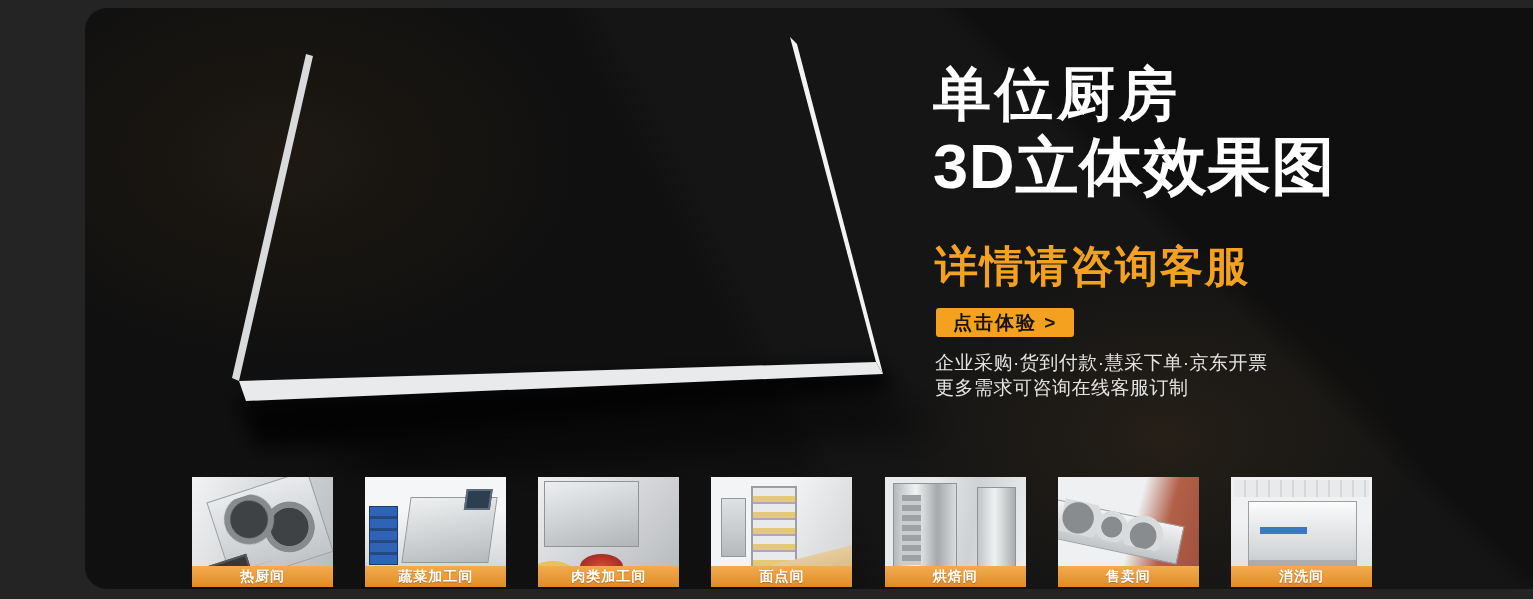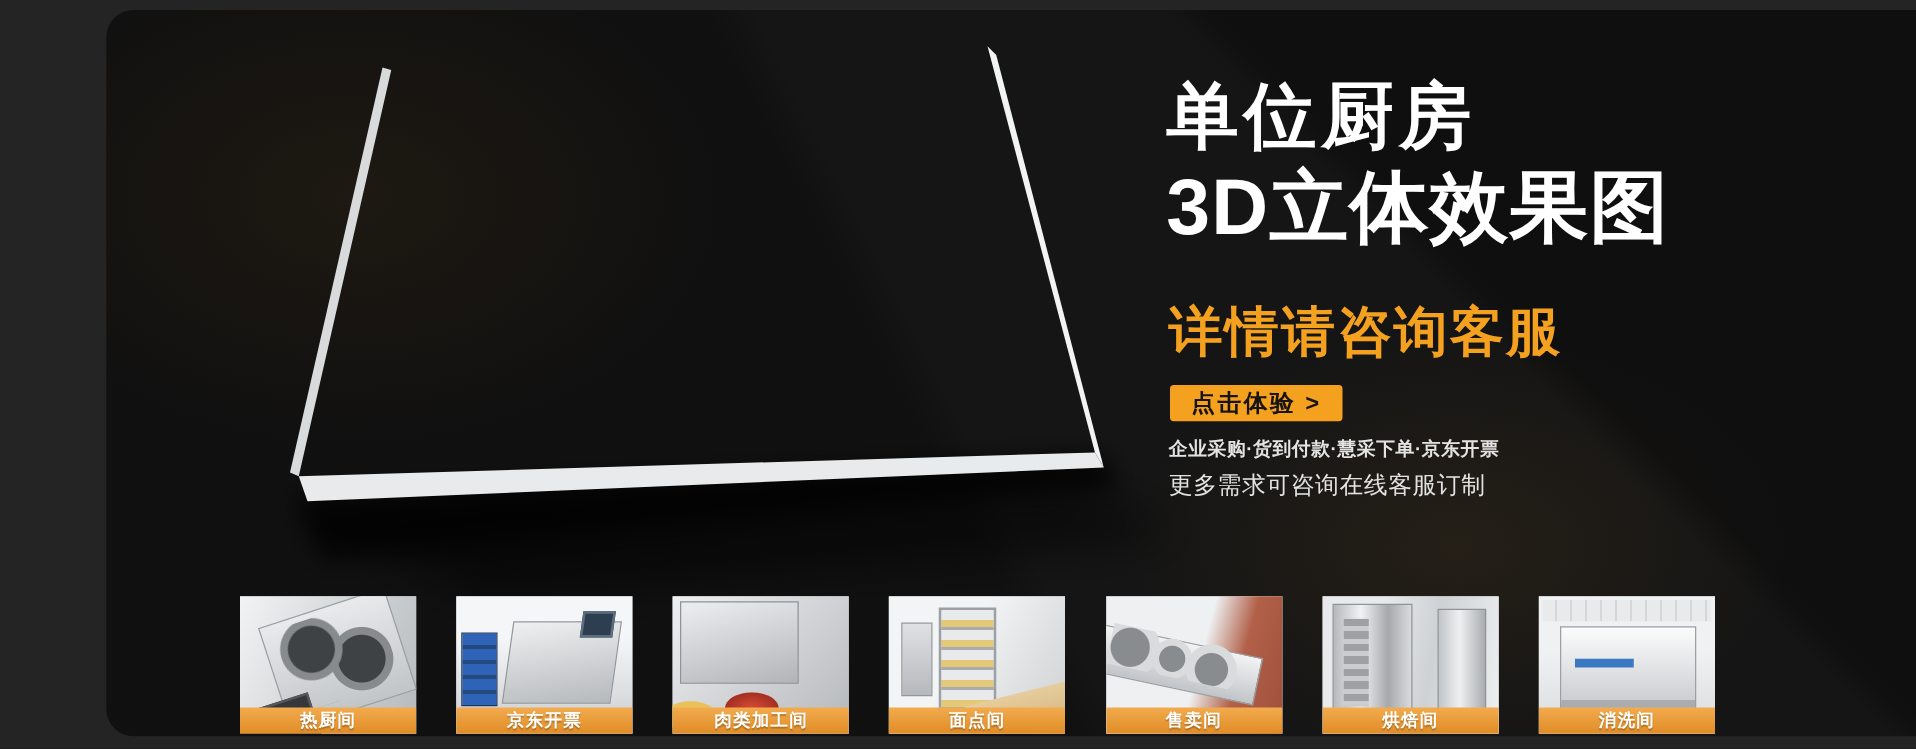--- a/index.html
+++ b/index.html
@@ -30,22 +30,22 @@
   .title-l1{position:absolute;left:0;top:54px;font-size:58px;line-height:1.1;font-weight:800;
             color:var(--title-color,#fff);letter-spacing:4px;white-space:nowrap;}
   .title-l2{position:absolute;left:0;top:124px;font-size:63px;line-height:1.1;font-weight:800;
             color:var(--title-color,#fff);letter-spacing:1px;white-space:nowrap;}
   .subtitle{position:absolute;left:2px;top:234px;font-size:43px;line-height:1.15;font-weight:800;
             color:var(--accent,#F5A120);letter-spacing:2px;white-space:nowrap;}
   .cta{position:absolute;left:3px;top:300px;height:29px;display:inline-flex;align-items:center;
        padding:12px 17px;background:var(--accent,#F5A120);color:var(--cta-text-color,#181411);
        font-size:19px;font-weight:700;letter-spacing:2px;border:none;border-radius:3px;
        cursor:pointer;white-space:nowrap;}
-  .note1{position:absolute;left:2px;top:342px;font-size:15px;color:var(--note-color,#E3E3E3);
-         letter-spacing:.5px;white-space:nowrap;font-weight:bold;}
+  .note1{position:absolute;left:2px;top:342px;font-size:19px;color:var(--note-color,#E3E3E3);
+         letter-spacing:.5px;white-space:nowrap;}
   .note2{position:absolute;left:2px;top:367px;font-size:19px;color:var(--note-color,#E3E3E3);
          letter-spacing:.5px;white-space:nowrap;}
 
   
   .thumbs{position:absolute;left:92px;top:454px;width:1180px;height:110px;display:flex;
           justify-content:space-between;list-style:none;margin:0;padding:15px;}
   .thumb{position:relative;width:141px;height:110px;overflow:hidden;background:#dfe1e3;cursor:pointer;}
   .thumb-photo{position:absolute;inset:0;}
   .thumb-photo .s1,.thumb-photo .s2{position:absolute;}
   .thumb-caption{position:absolute;left:0;right:0;bottom:0;height:21px;display:flex;align-items:center;
@@ -381,49 +381,49 @@
       <span class="s1"></span>
       <span class="s2"></span>
     </div>
     <div class="thumb-caption">热厨间</div>
   </li>
       <li class="thumb">
     <div class="thumb-photo p2">
       <span class="s1"></span>
       <span class="s2"></span>
     </div>
-    <div class="thumb-caption">京东开票</div>
+    <div class="thumb-caption">蔬菜加工间</div>
   </li>
       <li class="thumb">
     <div class="thumb-photo p3">
       <span class="s1"></span>
       <span class="s2"></span>
     </div>
     <div class="thumb-caption">肉类加工间</div>
   </li>
       <li class="thumb">
     <div class="thumb-photo p4">
       <span class="s1"></span>
       <span class="s2"></span>
     </div>
     <div class="thumb-caption">面点间</div>
   </li>
       <li class="thumb">
+    <div class="thumb-photo p5">
+      <span class="s1"></span>
+      <span class="s2"></span>
+    </div>
+    <div class="thumb-caption">烘焙间</div>
+  </li>
+      <li class="thumb">
     <div class="thumb-photo p6">
       <span class="s1"></span>
       <span class="s2"></span>
     </div>
     <div class="thumb-caption">售卖间</div>
-  </li>
-      <li class="thumb">
-    <div class="thumb-photo p5">
-      <span class="s1"></span>
-      <span class="s2"></span>
-    </div>
-    <div class="thumb-caption">烘焙间</div>
   </li>
       <li class="thumb">
     <div class="thumb-photo p8">
       <span class="s1"></span>
       <span class="s2"></span>
     </div>
     <div class="thumb-caption">消洗间</div>
   </li>
     </ul>
 </div>

